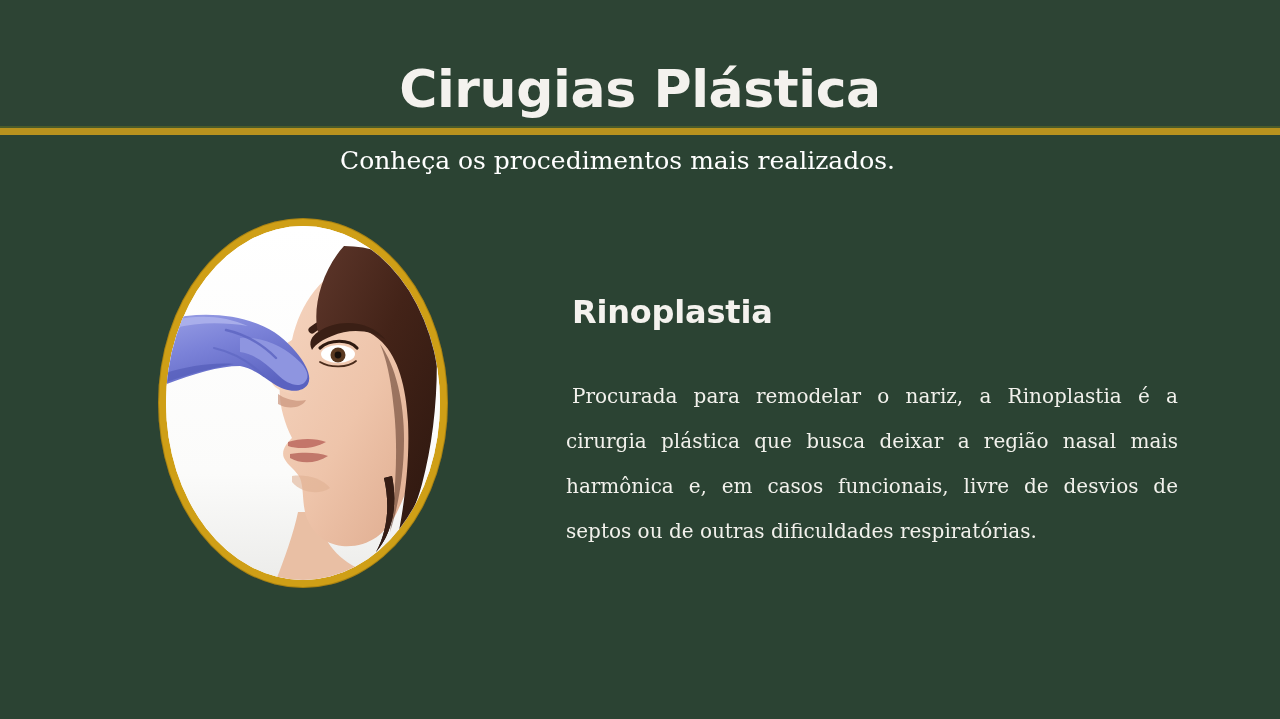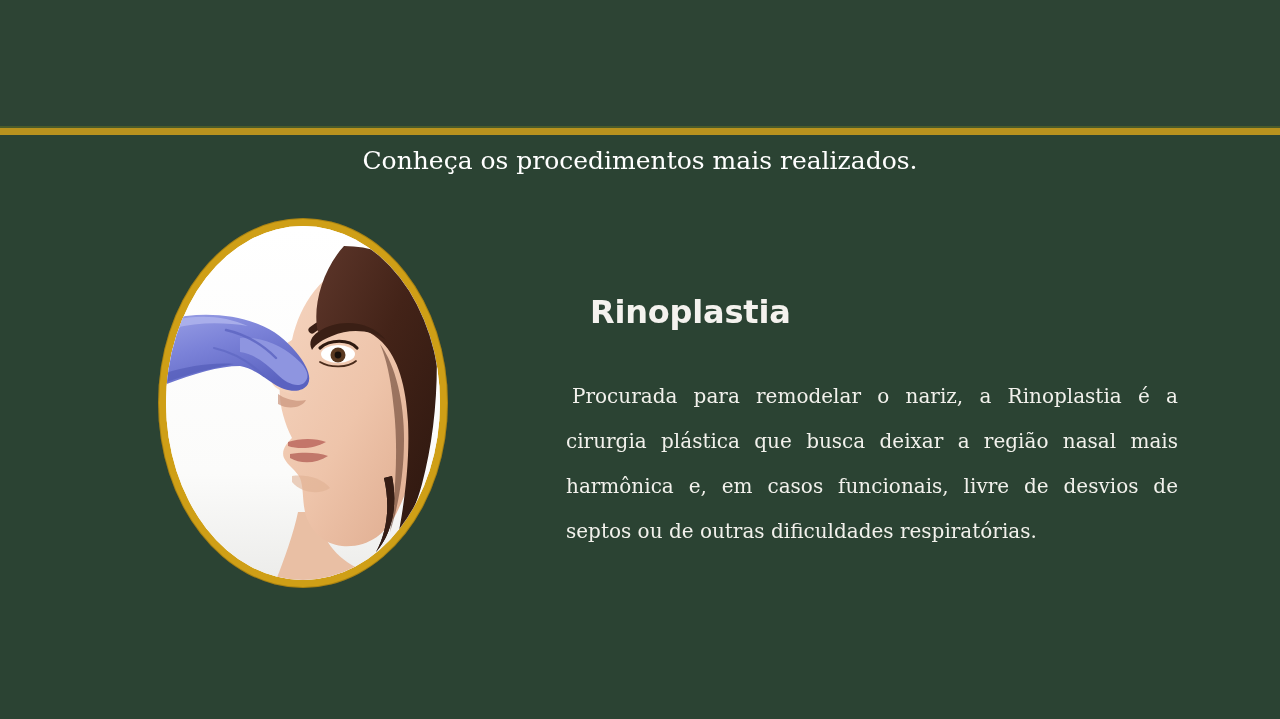--- a/index.html
+++ b/index.html
@@ -71,21 +71,20 @@
     height: 7px;
     background: #b8921e;
   }
 
   
   .slide-subtitle {
     position: absolute;
     left: 340px;
     top: 142px;
     width: 600px;
-    text-align: center;
     font-family: "DejaVu Serif", serif;
     font-size: 25px;
     line-height: 38px;
     color: #ffffff;
   }
 
   
   .photo-frame {
     position: absolute;
     left: 158px;
@@ -111,21 +110,21 @@
 
   .photo-svg {
     display: block;
     width: 274px;
     height: 354px;
   }
 
   
   .section-heading {
     position: absolute;
-    left: 590px;
+    left: 572px;
     top: 291px;
     font-family: "DejaVu Sans", sans-serif;
     font-weight: bold;
     font-size: 32px;
     line-height: 42px;
     letter-spacing: -0.2px;
     color: #f4f2ee;
     white-space: nowrap;
   }
 
@@ -143,20 +142,21 @@
     hyphens: none;
   }
 </style>
 </head>
 <body>
 
 <div id="slide">
 
   <div class="header-band"></div>
 
+  <div class="slide-title">Cirugias Plástica</div>
 
   <div class="divider">
     <div class="rule-dark"></div>
     <div class="rule-gold"></div>
   </div>
 
   <div class="slide-subtitle">Conheça os procedimentos mais realizados.</div>
 
   <div class="photo-frame">
     <div class="photo-inner">

